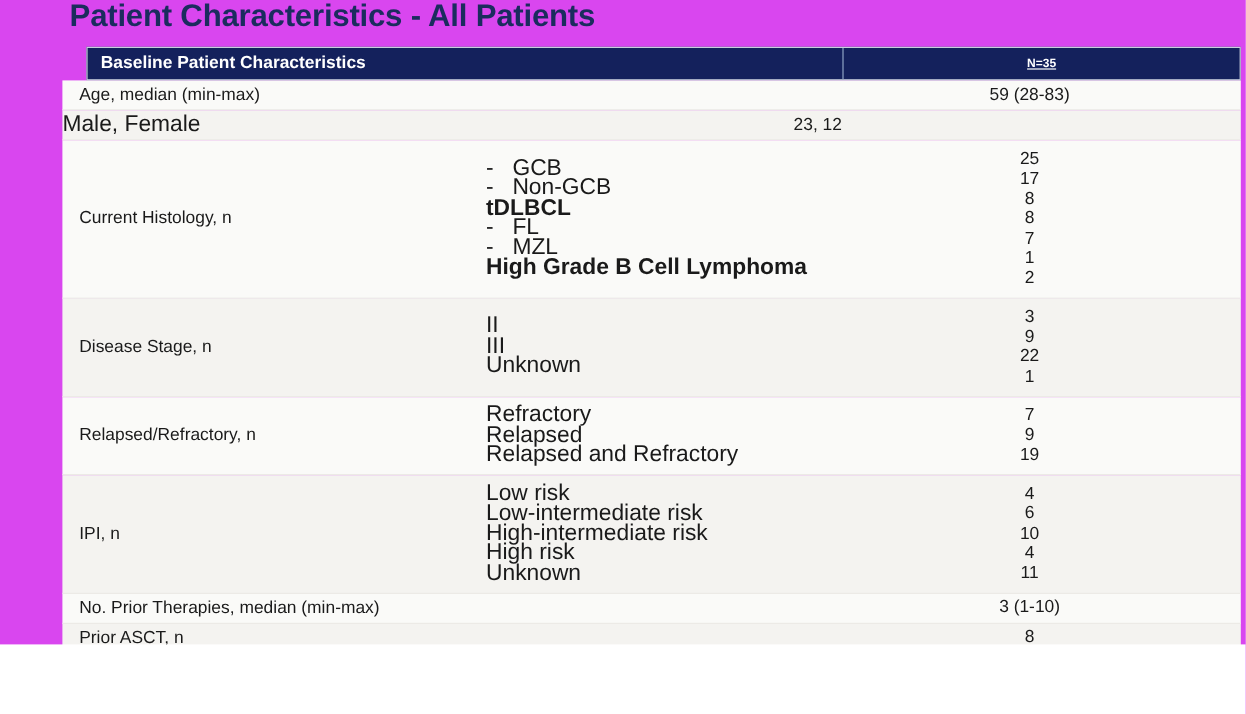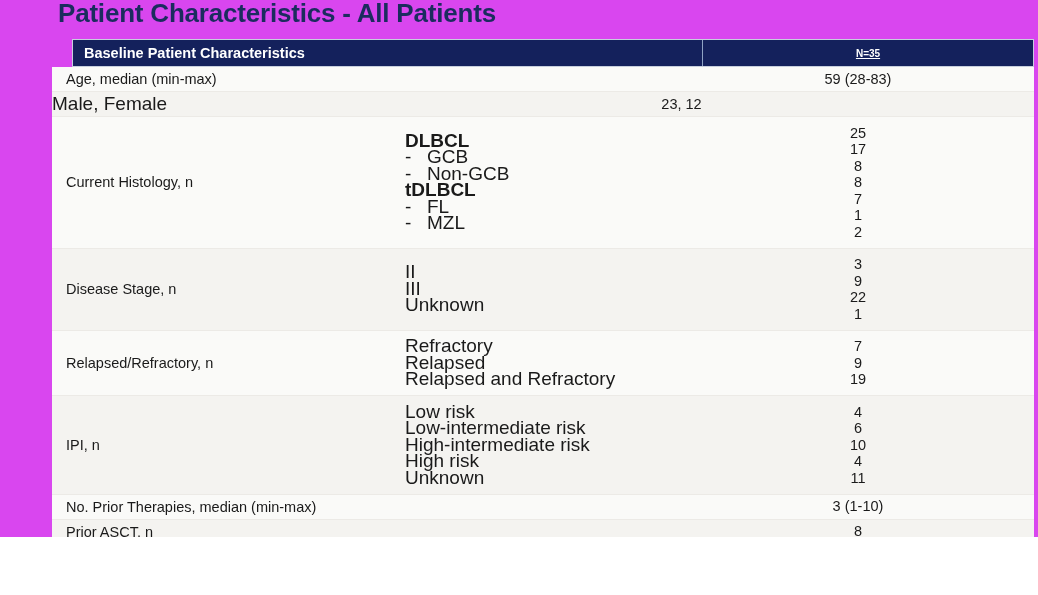--- a/index.html
+++ b/index.html
@@ -112,38 +112,38 @@
           <div class="c-sub">
             <div class="sub-line">Male, Female</div>
           </div>
           <div class="c-val single">
             <div class="val-line">23, 12</div>
           </div>
         </div>
         <div class="row plain" style="height: 131.5px;">
           <div class="c-label">Current Histology, n</div>
           <div class="c-sub">
-            <div class="sub-line bold">DLBCL</div>
             <div class="sub-line dash">
               <span class="dash-mark">-</span>
               <span>GCB</span>
             </div>
             <div class="sub-line dash">
               <span class="dash-mark">-</span>
               <span>Non-GCB</span>
             </div>
             <div class="sub-line bold">tDLBCL</div>
             <div class="sub-line dash">
               <span class="dash-mark">-</span>
               <span>FL</span>
             </div>
             <div class="sub-line dash">
               <span class="dash-mark">-</span>
               <span>MZL</span>
             </div>
+            <div class="sub-line bold">High Grade B Cell Lymphoma</div>
           </div>
           <div class="c-val">
             <div class="val-line">25</div>
             <div class="val-line">17</div>
             <div class="val-line">8</div>
             <div class="val-line">8</div>
             <div class="val-line">7</div>
             <div class="val-line">1</div>
             <div class="val-line">2</div>
           </div>

